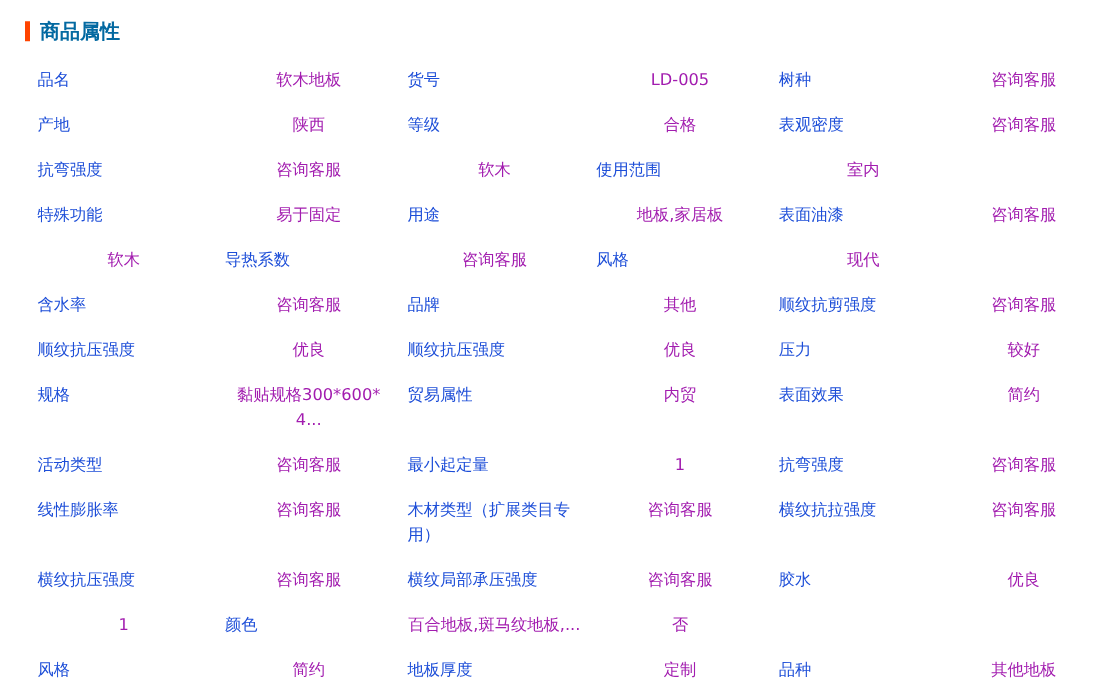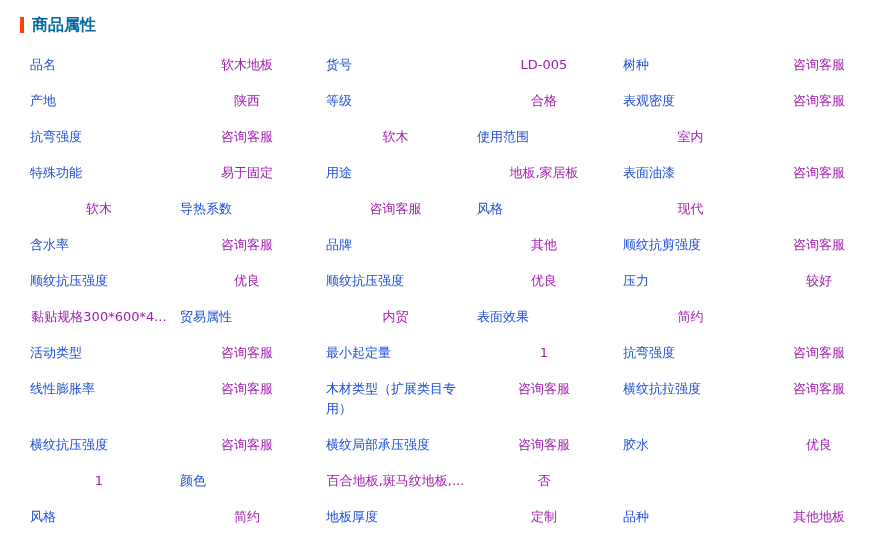--- a/index.html
+++ b/index.html
@@ -102,20 +102,21 @@
       </div>
       <div class="attr-row">
         <div class="attr-cell attr-label">顺纹抗压强度</div>
         <div class="attr-cell attr-value">优良</div>
         <div class="attr-cell attr-label">顺纹抗压强度</div>
         <div class="attr-cell attr-value">优良</div>
         <div class="attr-cell attr-label">压力</div>
         <div class="attr-cell attr-value">较好</div>
       </div>
       <div class="attr-row">
+        <div class="attr-cell attr-label">规格</div>
         <div class="attr-cell attr-value">黏贴规格300*600*4...</div>
         <div class="attr-cell attr-label">贸易属性</div>
         <div class="attr-cell attr-value">内贸</div>
         <div class="attr-cell attr-label">表面效果</div>
         <div class="attr-cell attr-value">简约</div>
       </div>
       <div class="attr-row">
         <div class="attr-cell attr-label">活动类型</div>
         <div class="attr-cell attr-value">咨询客服</div>
         <div class="attr-cell attr-label">最小起定量</div>

